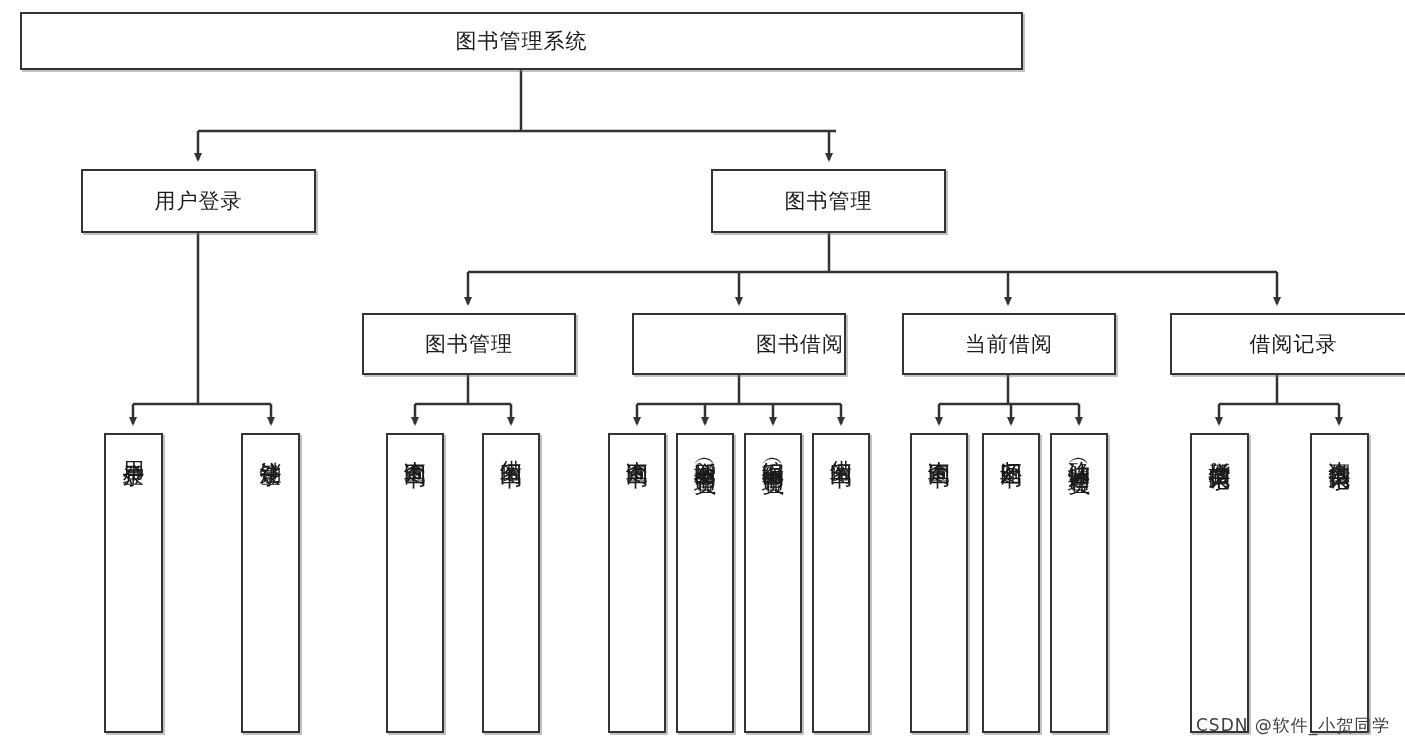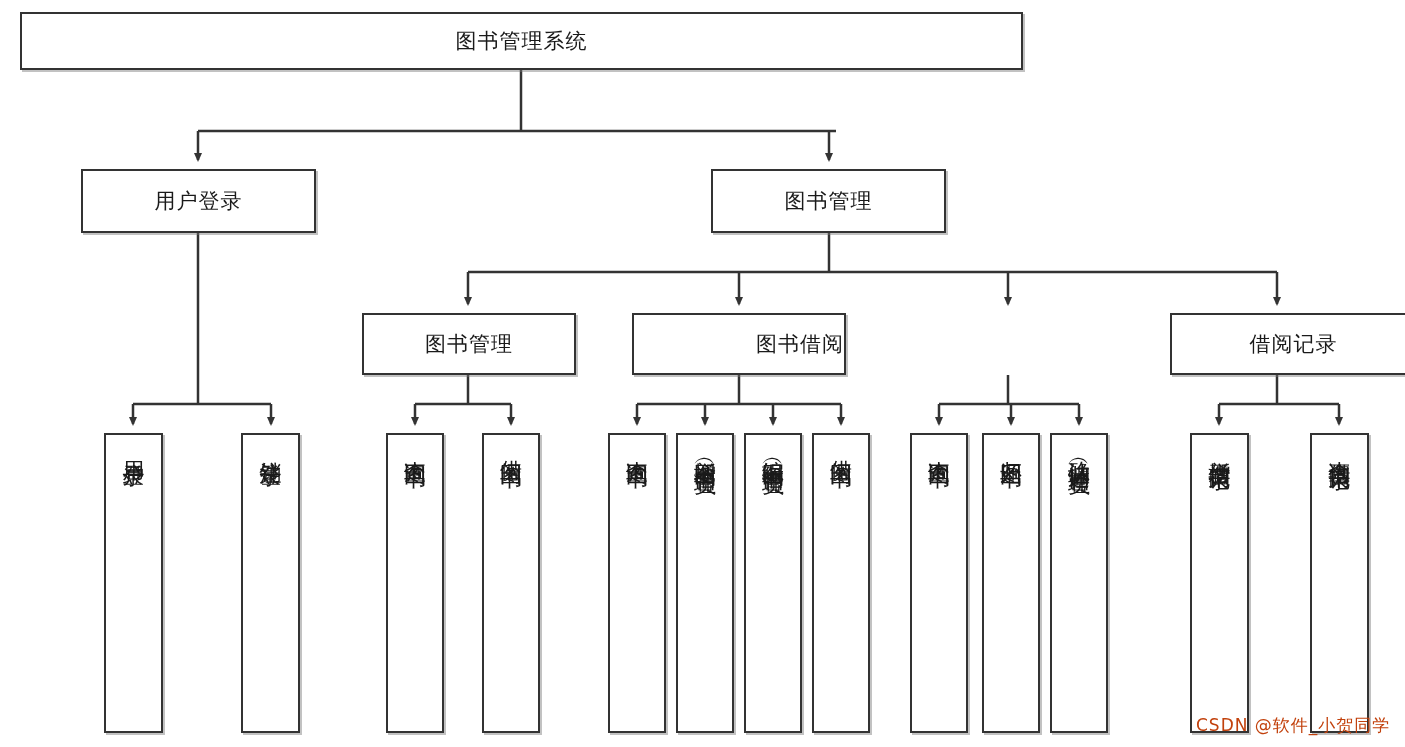--- a/index.html
+++ b/index.html
@@ -50,21 +50,21 @@
     writing-mode: vertical-rl;
     text-orientation: upright;
     font-size: 22px;
     line-height: 1.18;
     letter-spacing: 2px;
     white-space: normal;
     text-align: left;
   }
   .watermark {
     position: absolute;
-    color: #c2410c;
+    color: #404040;
     font-size: 17px;
     letter-spacing: 1px;
     white-space: nowrap;
     user-select: none;
   }
 </style>
 </head>
 <body>
 
 <div id="canvas">
@@ -129,20 +129,23 @@
   <div class="node" style="left:711px; top:169px; width:235px; height:64px;text-align:center;">
     <span class="label">图书管理</span>
   </div>
 
   <div class="node" style="left:362px; top:313px; width:214px; height:62px;">
     <span class="label">图书管理</span>
   </div>
   <div class="node" style="left:632px; top:313px; width:214px; height:62px;justify-content:flex-end;">
     <span class="label">图书借阅</span>
   </div>
+  <div class="node" style="left:902px; top:313px; width:214px; height:62px;">
+    <span class="label">当前借阅</span>
+  </div>
   <div class="node" style="left:1170px; top:313px; width:247px; height:62px;">
     <span class="label">借阅记录</span>
   </div>
 
   <div class="node vertical" style="left:104px; top:433px; width:59px; height:300px;">
     <span class="label">用户登录</span>
   </div>
   <div class="node vertical" style="left:241px; top:433px; width:59px; height:300px;">
     <span class="label">注销登录</span>
   </div>

